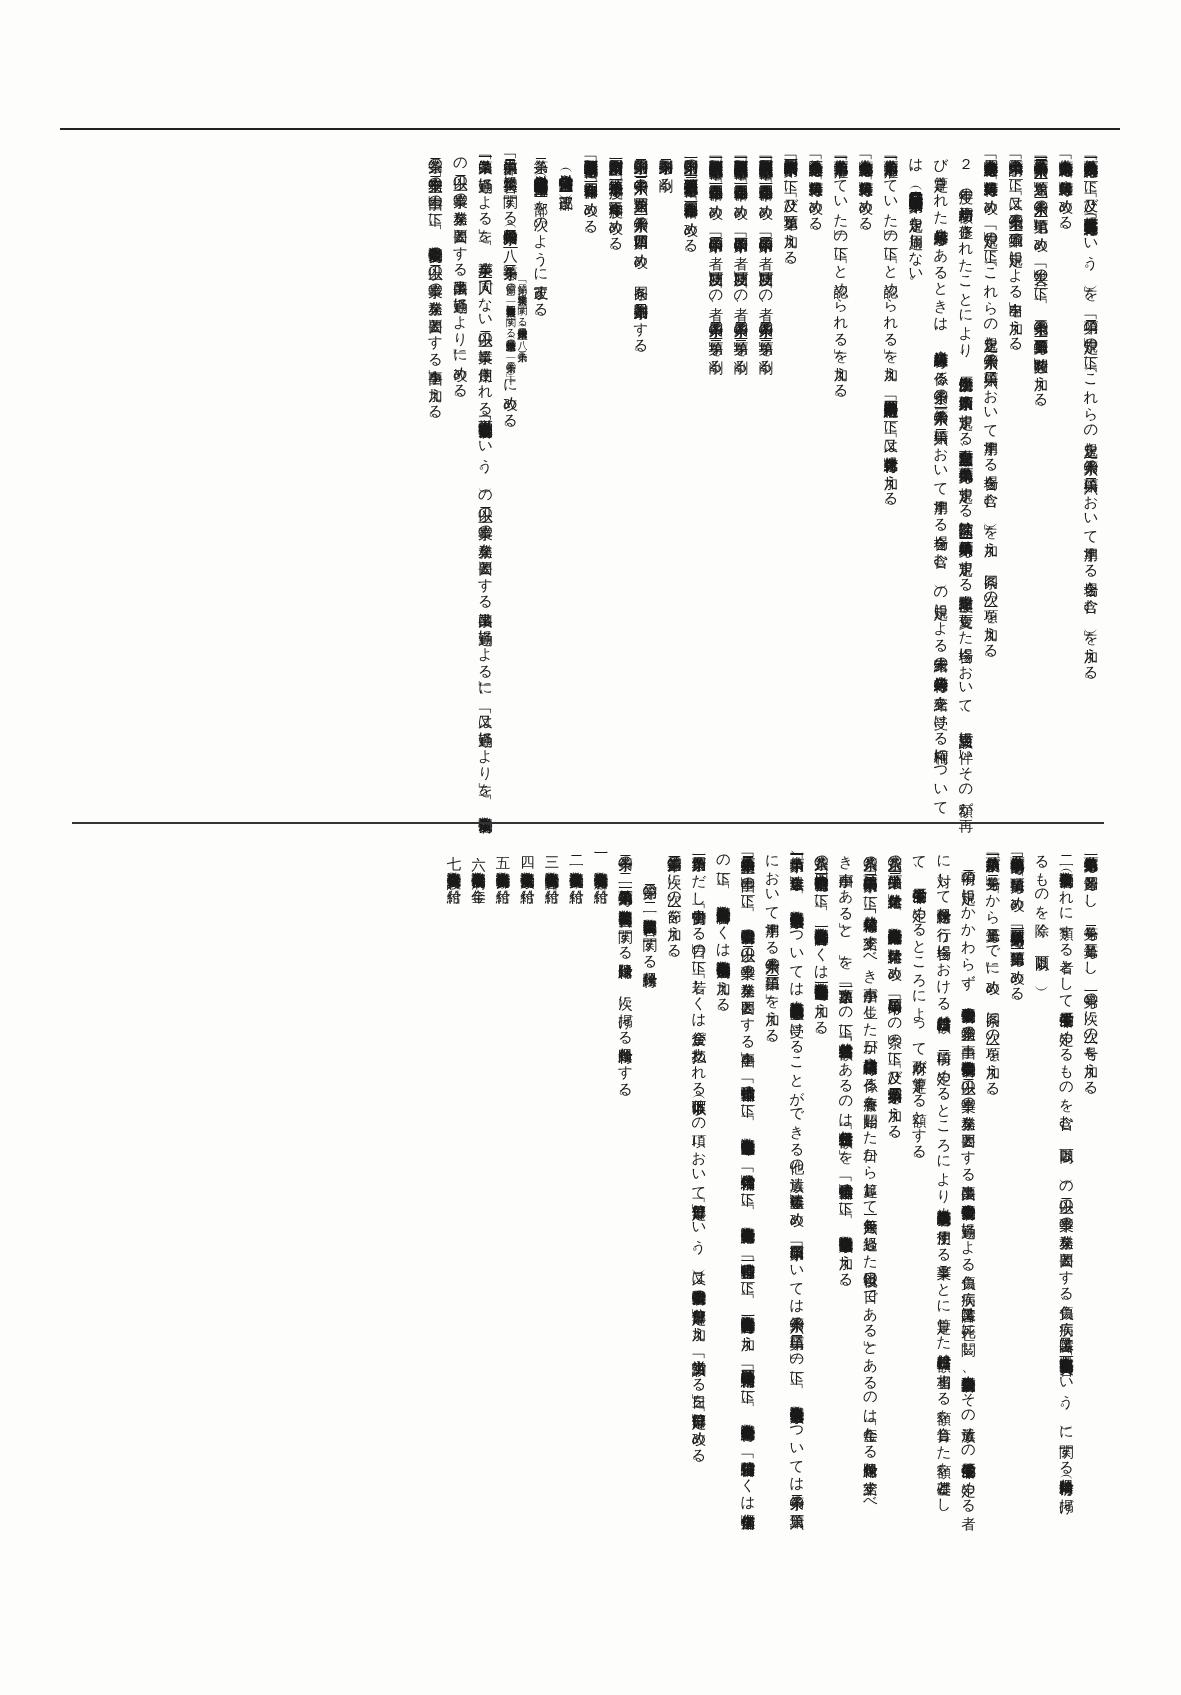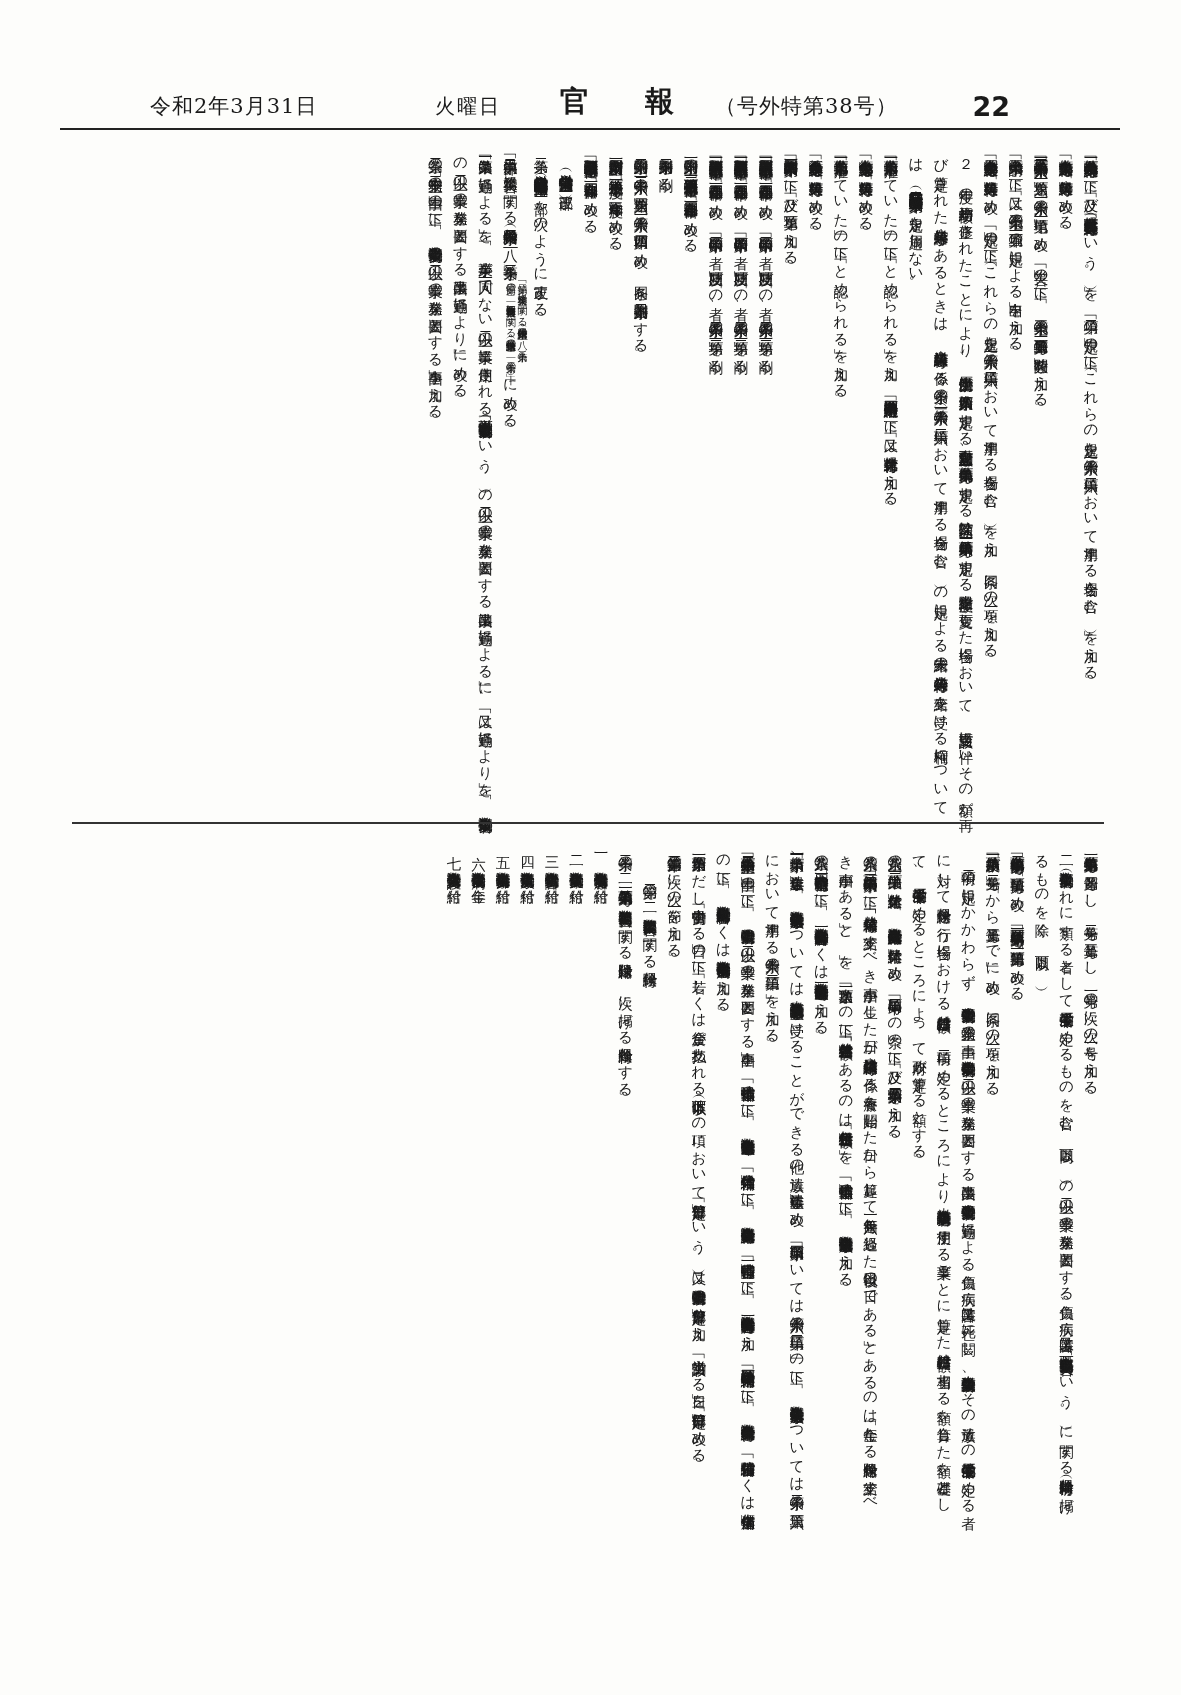--- a/index.html
+++ b/index.html
@@ -55,27 +55,20 @@
     vertical-align:baseline;
     margin:3px 0;
   }
   .warichu span{display:block;}
 </style>
 </head>
 <body>
 
 <div class="page">
 
-  <div class="header">
-    <span class="hdr-date">令和2年3月31日</span>
-    <span class="hdr-weekday">火曜日</span>
-    <span class="hdr-title">官報</span>
-    <span class="hdr-issue">（号外特第38号）</span>
-    <span class="hdr-page">22</span>
-  </div>
   <div class="hdr-rule"></div>
 
   <div id="top-block" class="vblock">
       <p>第六十九条第一項中「失業等給付」の下に「及び育児休業給付（以下「失業等給付等」という。）」を、「第二項の規定」の下に「（これらの規定を第六十一条の六第二項において準用する場合を含む。）」を加える。</p>
       <p>第七十条中「失業等給付」を「失業等給付等」に改める。</p>
       <p>第七十二条第一項中「第六十一条の六第一項」を「第六十一条の七第一項」に改め、「災害」の下に「、第三十七条の五第一項第三号の時間数」を加える。</p>
       <p>第七十三条中「請求」の下に「又は第三十七条の五第一項の規定による申出」を加える。</p>
       <p>第七十四条中「失業等給付」を「失業等給付等」に改め、「規定」の下に「（これらの規定を第六十一条の六第二項において準用する場合を含む。）」を加え、同条に次の一項を加える。</p>
       <p>２　年度の平均給与額が修正されたことにより、厚生労働大臣が第十八条第四項に規定する自動変更対象額、第十九条第一項第一号に規定する控除額又は第六十一条第一項第二号に規定する支給限度額を変更した場合において、当該変更に伴いその額が再び算定された失業等給付等があるときは、当該失業等給付等に係る第十条の三（第六十一条の六第二項において準用する場合を含む。）の規定による未支給の失業等給付等の支給を受ける権利については、会計法（昭和二十二年法律第三十五号）第三十一条第一項の規定を適用しない。</p>
       <p>第七十六条第一項中「雇用していた」の下に「と認められる」を加え、同条第四項中「雇用継続給付」の下に「又は育児休業給付」を加える。</p>

